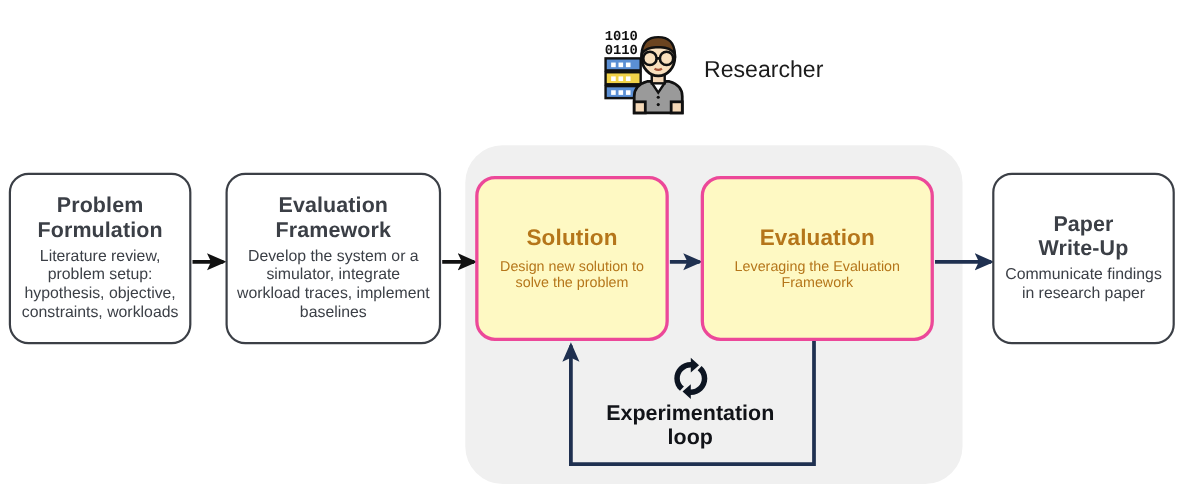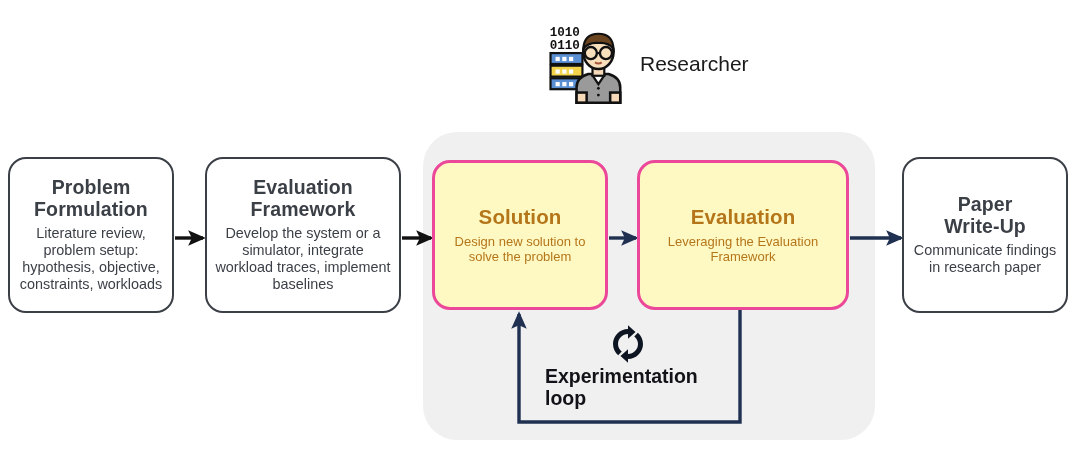--- a/index.html
+++ b/index.html
@@ -85,21 +85,21 @@
     color:#1b1b1b;
     white-space:nowrap;
   }
 
   
   .loop-caption{
     position:absolute;
     left:545px;top:324px;
     width:165px;
     z-index:4;
-    text-align:left;
+    text-align:center;
   }
   .loop-caption .loop-icon{
     display:block;margin:0 auto 2px auto;
     width:40px;height:40px;
   }
   .loop-caption .loop-text{
     font-size:19.5px;
     font-weight:bold;
     color:#111318;
     line-height:1.12;

